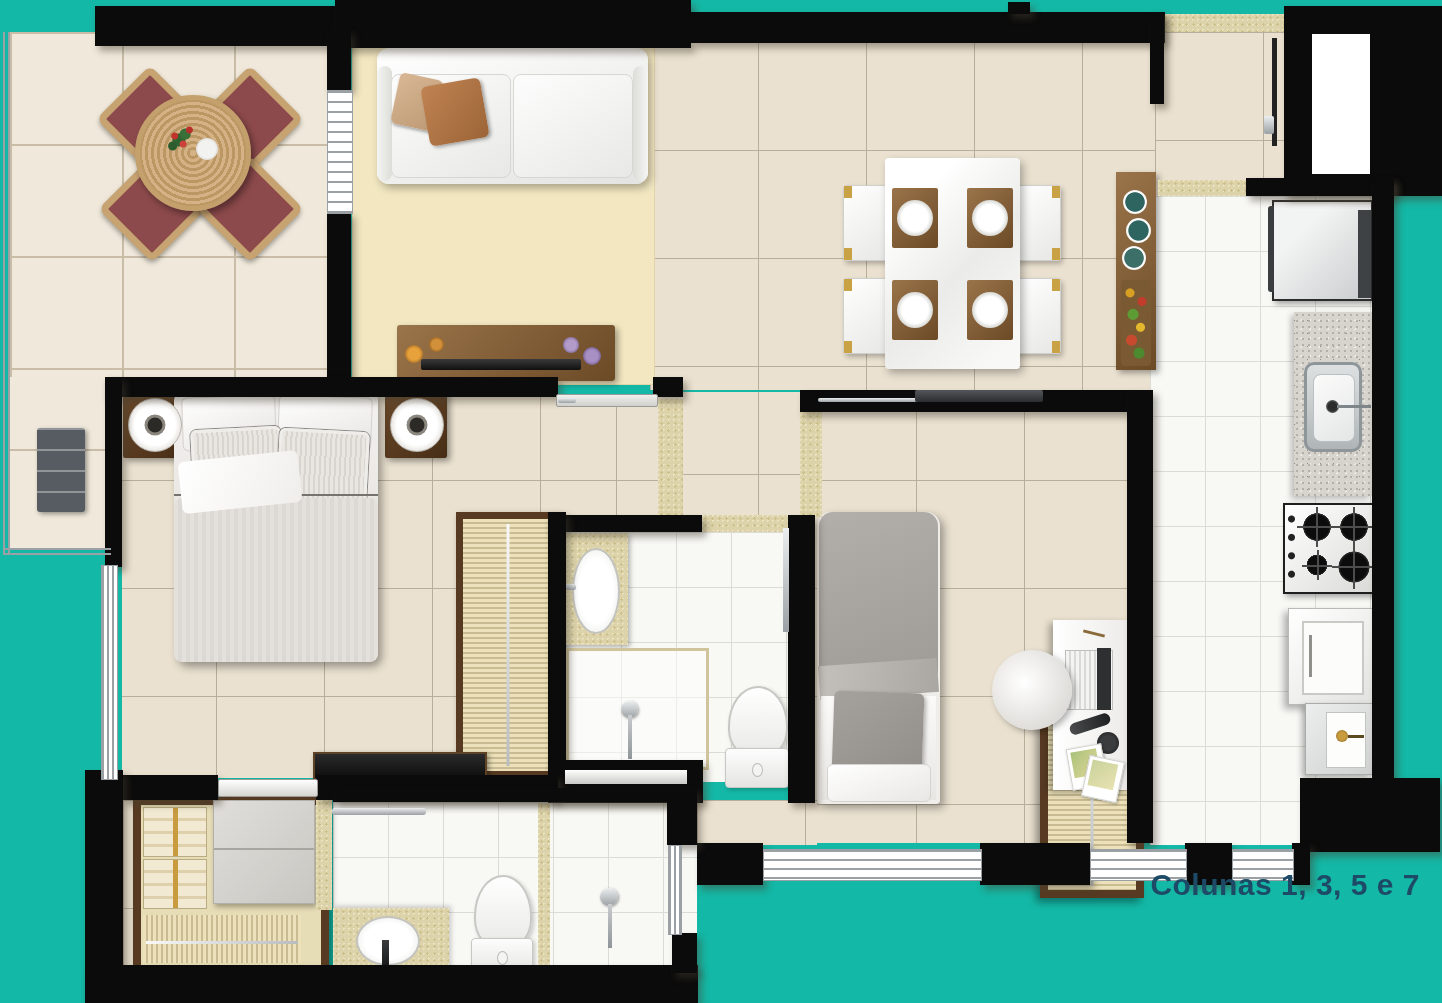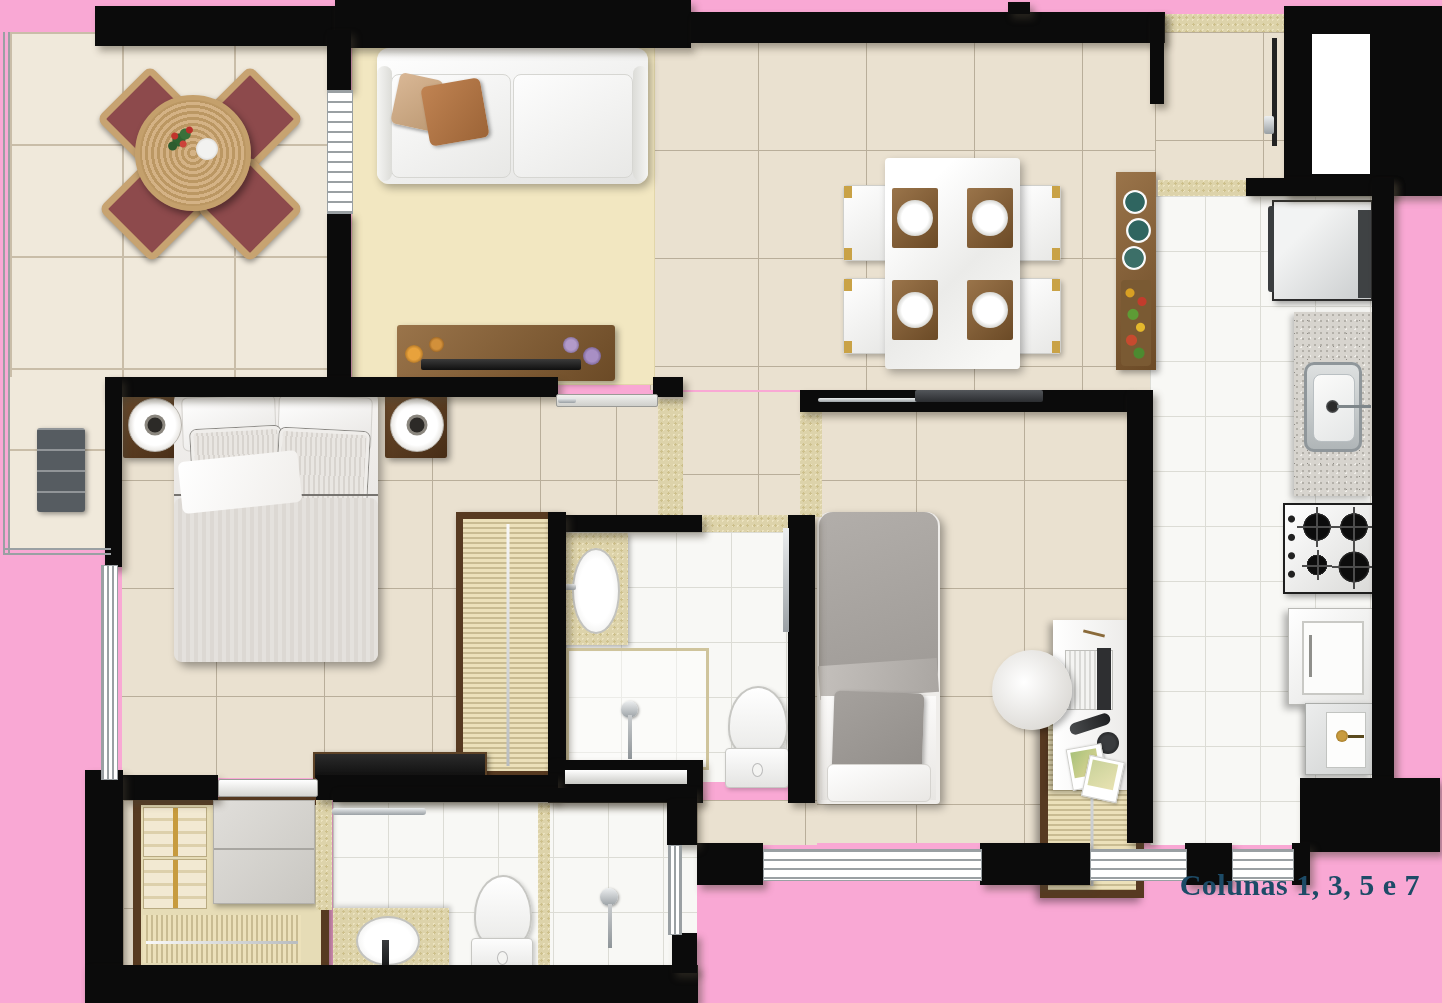--- a/index.html
+++ b/index.html
@@ -1,17 +1,17 @@
 <!DOCTYPE html>
 <html style="--wall: #0b0b0b; --caption: #1d4b67; --tile-beige: #eae1d0; --grout-beige: #b9ae9a; --tile-white: #f8f8f5; --grout-white: #dcdcd5; --marble: #f0e9db; --grout-marble: #c9bda8; --carpet: #f2e7c1; --travertine: #ddd3aa; --wood: #8a6840; --wood-dark: #573a21; --rattan: #c7a371; --cushion: #8d4a4c; --chrome: #aeb4b8; --granite: #d7d4ce; --gray-furniture: #d8d6d1; --blanket-gray: #a8a4a0; --teal-bowl: #2f6560;"><head>
 <meta charset="utf-8">
 <style>
   html,body{margin:0;padding:0;background:#fff;}
-  .plan{position:relative;width:1442px;height:1003px;background:#f9a8d4;overflow:hidden;
-        font-family:Liberation Serif, serif;}
+  .plan{position:relative;width:1442px;height:1003px;background:#14b8a6;overflow:hidden;
+        font-family:Liberation Sans, sans-serif;}
   .abs{position:absolute;}
   
   .w{position:absolute;background:var(--wall);box-shadow:4px 5px 7px rgba(70,64,52,.45);z-index:5;}
   .trav{position:absolute;background-color:var(--travertine);
         background-image:radial-gradient(#cdc08c 1.2px,transparent 1.2px),
                          radial-gradient(#ece3c0 1px,transparent 1px);
         background-size:7px 7px,5px 5px;background-position:0 0,3px 3px;z-index:4;}
   
   .floor{position:absolute;z-index:0;}
   .t-beige{background-color:var(--tile-beige);

